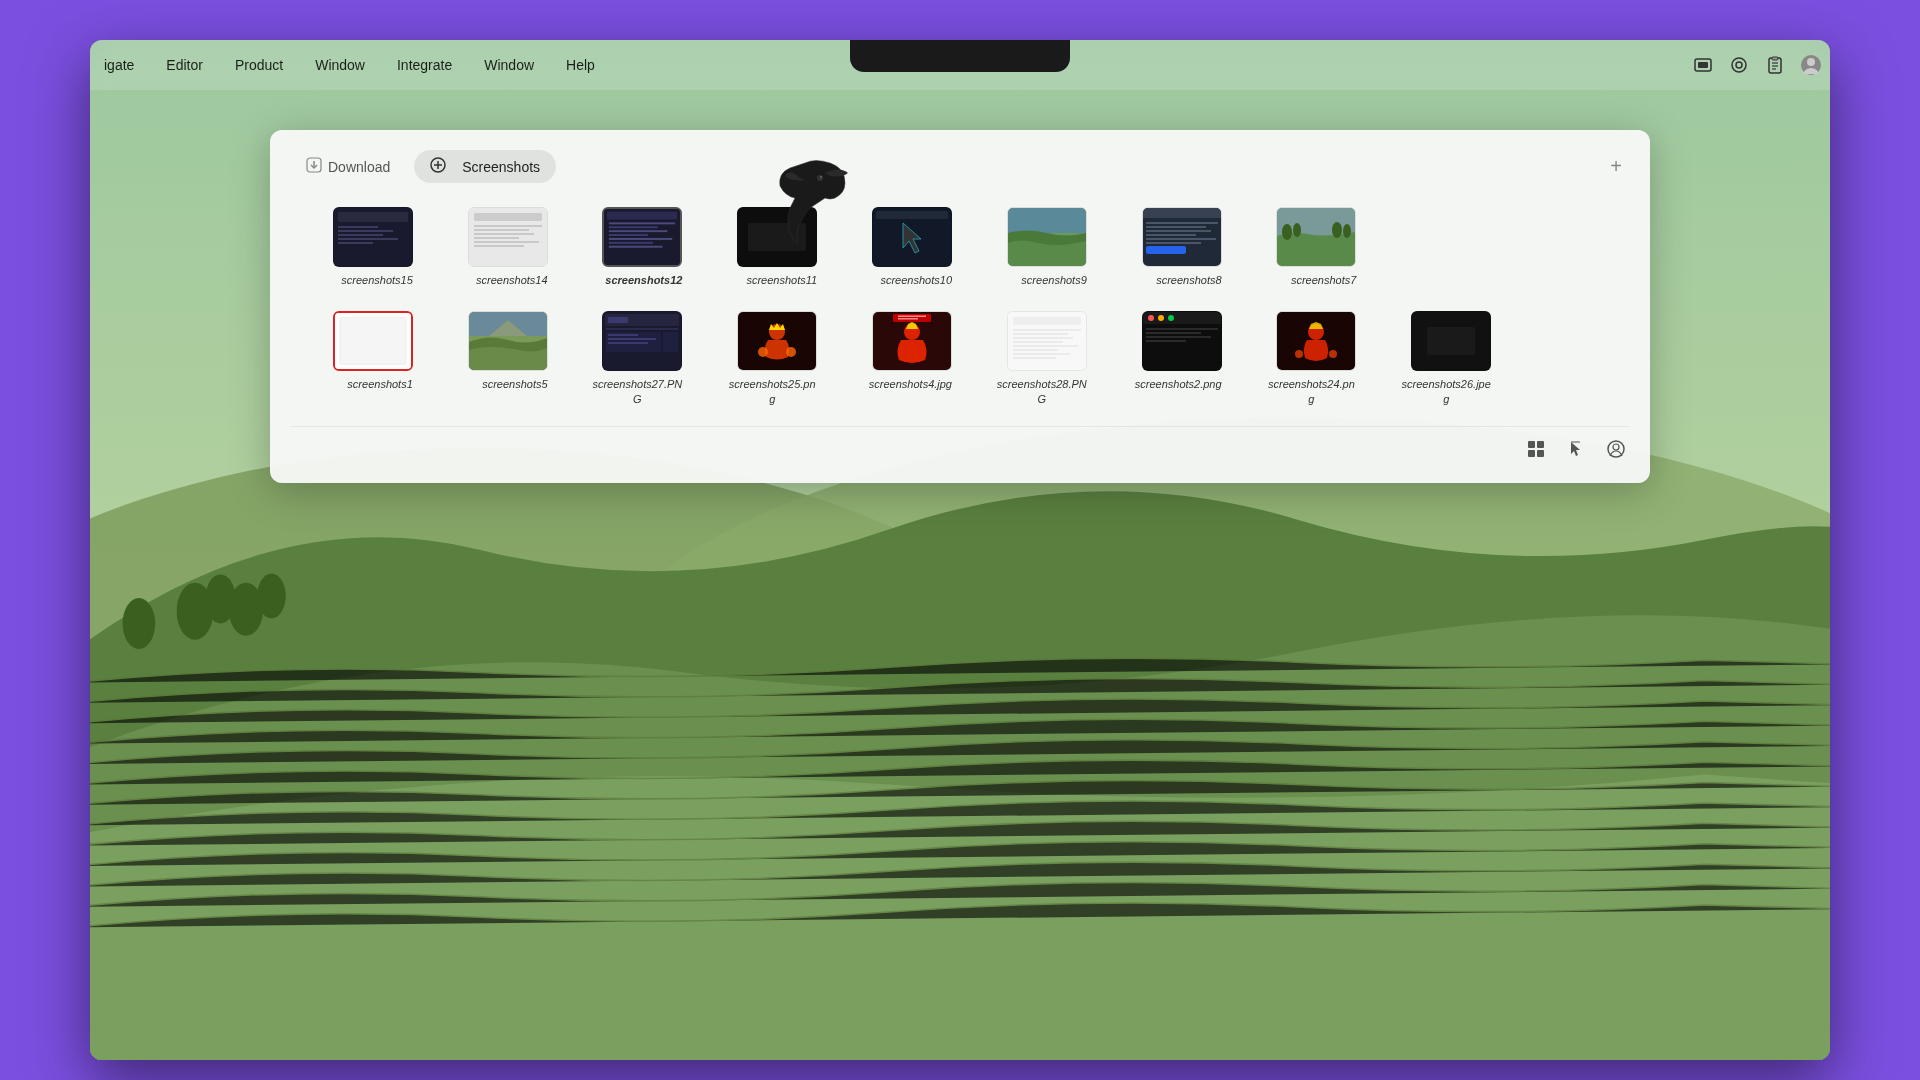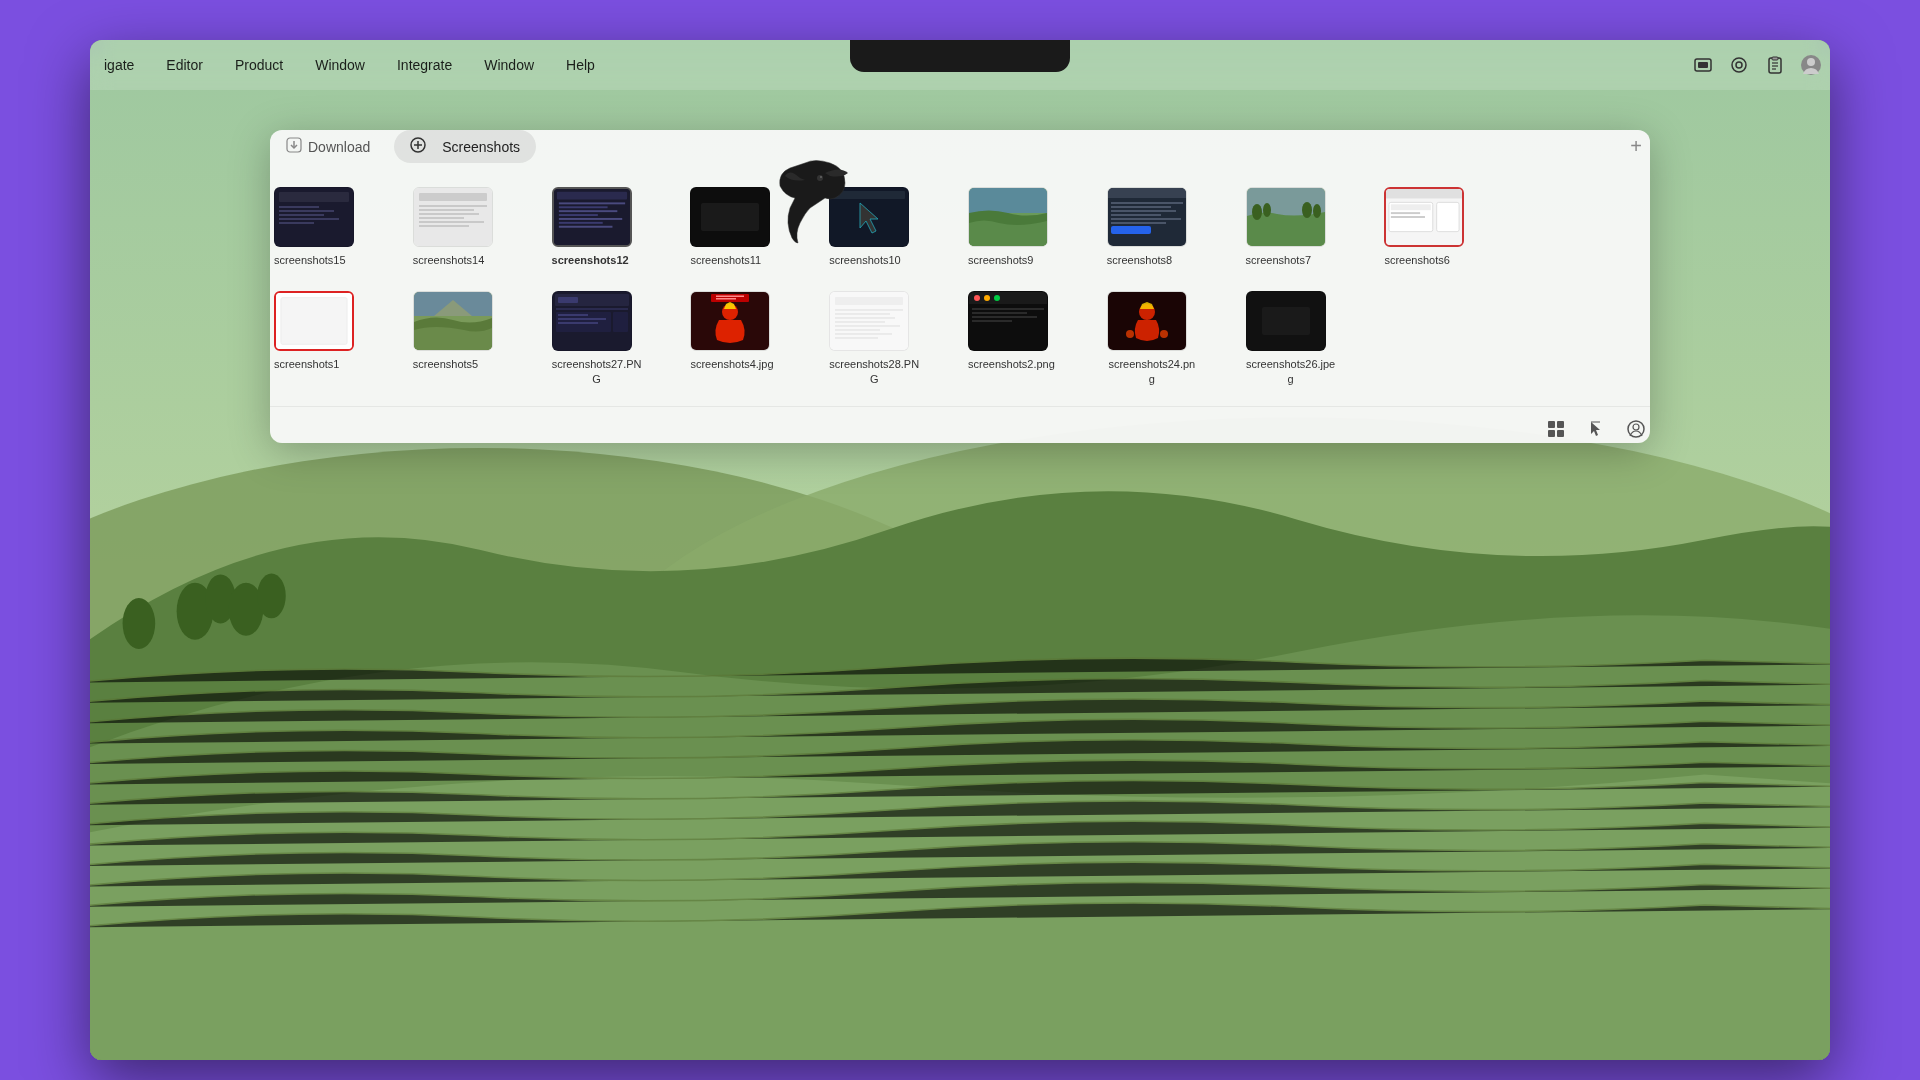--- a/index.html
+++ b/index.html
@@ -100,20 +100,21 @@
 
     
     .file-panel {
       position: absolute;
       top: 90px;
       left: 180px;
       right: 180px;
       background: rgba(248,248,248,0.95);
       border-radius: 12px;
       box-shadow: 0 8px 40px rgba(0,0,0,0.25);
+      padding: 20px;
       z-index: 50;
     }
 
     
     .tabs-row {
       display: flex;
       align-items: center;
       margin-bottom: 20px;
       gap: 8px;
     }
@@ -157,25 +158,26 @@
     .file-grid {
       display: grid;
       grid-template-columns: repeat(10, 1fr);
       gap: 12px 8px;
       margin-bottom: 16px;
     }
 
     .file-item {
       display: flex;
       flex-direction: column;
-      align-items: flex-start;
+      align-items: flex-end;
       gap: 6px;
       cursor: pointer;
       padding: 4px;
       border-radius: 8px;
+      font-style: italic;
     }
 
     .file-thumb {
       width: 80px;
       height: 60px;
       border-radius: 6px;
       overflow: hidden;
       border: 1px solid rgba(0,0,0,0.1);
       display: flex;
       align-items: center;
@@ -487,34 +489,20 @@
               <ellipse cx="10" cy="24" rx="5" ry="8"></ellipse>
               <ellipse cx="20" cy="22" rx="4" ry="7"></ellipse>
               <ellipse cx="60" cy="22" rx="5" ry="8"></ellipse>
               <ellipse cx="70" cy="23" rx="4" ry="7"></ellipse>
             </g>
           </svg>
         </div>
         <span class="file-name">screenshots7</span>
       </div>
 
-      <div class="file-item">
-        <div class="file-thumb" style="border:2px solid #cc3333;">
-          <svg width="78" height="58" viewBox="0 0 78 58">
-            <rect width="78" height="58" fill="#f5f5f5"></rect>
-            <rect x="0" y="0" width="78" height="10" fill="#e0e0e0"></rect>
-            <rect x="3" y="14" width="45" height="30" rx="2" fill="#fff" stroke="#ddd" stroke-width="1"></rect>
-            <rect x="52" y="14" width="23" height="30" rx="2" fill="#fff" stroke="#ddd" stroke-width="1"></rect>
-            <rect x="5" y="16" width="41" height="6" fill="#eee"></rect>
-            <rect x="5" y="24" width="30" height="2" fill="#ccc"></rect>
-            <rect x="5" y="28" width="35" height="2" fill="#ccc"></rect>
-          </svg>
-        </div>
-        <span class="file-name">screenshots6</span>
-      </div>
     </div>
 
     <div class="file-grid">
 
 
       <div class="file-item">
         <div class="file-thumb" style="border:2px solid #dd2222; background:#fff;">
           <svg width="78" height="58" viewBox="0 0 78 58">
             <rect width="78" height="58" fill="#fff"></rect>
             <rect x="5" y="5" width="68" height="48" rx="2" fill="#f5f5f5" stroke="#eee" stroke-width="1"></rect>
@@ -547,20 +535,36 @@
             <rect x="3" y="20" width="55" height="20" rx="1" fill="#1f1f3f"></rect>
             <rect x="60" y="20" width="15" height="20" rx="1" fill="#1f1f3f"></rect>
             <rect x="5" y="22" width="30" height="2" fill="#3a3a6e"></rect>
             <rect x="5" y="26" width="48" height="2" fill="#3a3a6e"></rect>
             <rect x="5" y="30" width="40" height="2" fill="#3a3a6e"></rect>
           </svg>
         </div>
         <span class="file-name">screenshots27.PNG</span>
       </div>
 
+      <div class="file-item">
+        <div class="file-thumb">
+          <svg width="78" height="58" viewBox="0 0 78 58">
+            <rect width="78" height="58" fill="#1a0505"></rect>
+
+            <circle cx="39" cy="20" r="8" fill="#cc3300"></circle>
+            <path d="M30 28 Q25 35 28 45 Q39 50 50 45 Q53 35 48 28 Z" fill="#cc3300"></path>
+
+            <path d="M31 18 L33 12 L36 16 L39 11 L42 16 L45 12 L47 18 Z" fill="#ffd700"></path>
+
+            <circle cx="25" cy="40" r="5" fill="#ff6600" opacity="0.8"></circle>
+            <circle cx="53" cy="40" r="5" fill="#ff6600" opacity="0.8"></circle>
+          </svg>
+        </div>
+        <span class="file-name">screenshots25.png</span>
+      </div>
 
       <div class="file-item">
         <div class="file-thumb">
           <svg width="78" height="58" viewBox="0 0 78 58">
             <rect width="78" height="58" fill="#2a0808"></rect>
 
             <circle cx="39" cy="20" r="8" fill="#dd2200"></circle>
             <path d="M28 28 Q22 38 26 48 Q39 54 52 48 Q56 38 50 28 Z" fill="#dd2200"></path>
 
             <rect x="20" y="2" width="38" height="8" rx="1" fill="#cc0000" opacity="0.9"></rect>

